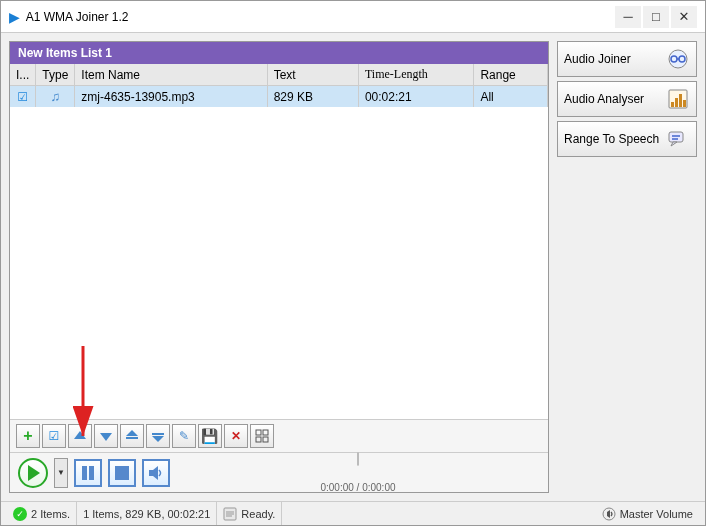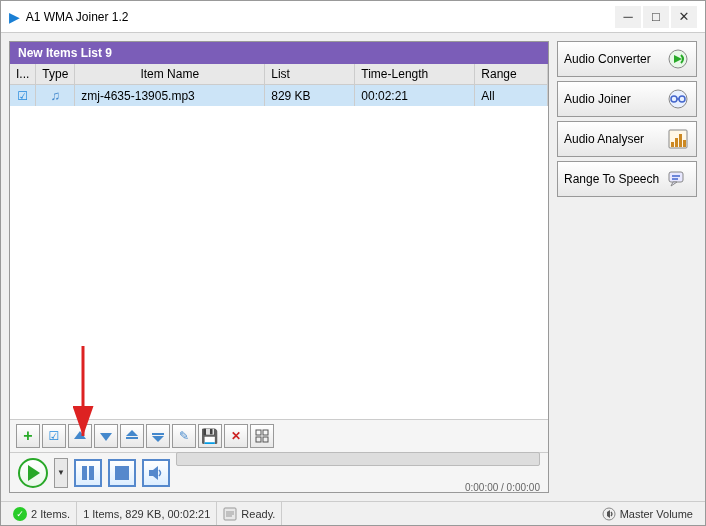--- a/index.html
+++ b/index.html
@@ -228,20 +228,21 @@
       align-items: center;
       justify-content: center;
       color: #5588cc;
       font-size: 14px;
     }
     .progress-area {
       flex: 1;
       display: flex;
       flex-direction: column;
       gap: 16px;
+      align-items: center;
     }
     .progress-track {
       height: 14px;
       background: #ddd;
       border: 1px solid #bbb;
       border-radius: 2px;
       position: relative;
       overflow: hidden;
     }
     .progress-fill {
@@ -334,30 +335,30 @@
     <div class="title-bar-controls">
       <button class="title-btn">─</button>
       <button class="title-btn">□</button>
       <button class="title-btn close">✕</button>
     </div>
   </div>
 
   <div class="main-content">
 
     <div class="left-panel">
-      <div class="list-header">New Items List 9</div>
+      <div class="list-header">New Items List 1</div>
 
       <table class="file-table">
         <thead>
           <tr>
             <th class="checkbox-cell">I...</th>
             <th class="type-cell">Type</th>
-            <th style="min-width:120px;text-align:center;">Item Name</th>
-            <th style="min-width:60px;">List</th>
-            <th style="min-width:70px;">Time-Length</th>
+            <th style="min-width:120px;">Item Name</th>
+            <th style="min-width:60px;">Text</th>
+            <th style="min-width:70px;font-family:Liberation Serif, serif;">Time-Length</th>
             <th style="min-width:40px;">Range</th>
           </tr>
         </thead>
         <tbody id="file-table-body">
         <tr class="selected">
         <td class="checkbox-cell">
           <span style="color:#2288dd;">☑</span>
         </td>
         <td class="type-cell">
           <span class="music-note">♫</span>
@@ -439,30 +440,20 @@
           <div class="progress-track">
             <div class="progress-fill"></div>
           </div>
           <div class="progress-time">0:00:00 / 0:00:00</div>
         </div>
       </div>
     </div>
 
     <div class="right-panel">
       <button class="right-btn">
-        <span>Audio Converter</span>
-        <div class="right-btn-icon">
-          <svg width="22" height="22" viewBox="0 0 22 22">
-            <circle cx="11" cy="11" r="9" fill="#e8f8e8" stroke="#888" stroke-width="1"></circle>
-            <path d="M7,7 L15,11 L7,15 Z" fill="#28aa28"></path>
-            <path d="M14,7 Q18,11 14,15" stroke="#28aa28" fill="none" stroke-width="2"></path>
-          </svg>
-        </div>
-      </button>
-      <button class="right-btn">
         <span>Audio Joiner</span>
         <div class="right-btn-icon">
           <svg width="22" height="22" viewBox="0 0 22 22">
             <circle cx="11" cy="11" r="9" fill="#e8f0ff" stroke="#888" stroke-width="1"></circle>
             <circle cx="7" cy="11" r="3" fill="none" stroke="#4466cc" stroke-width="1.5"></circle>
             <circle cx="15" cy="11" r="3" fill="none" stroke="#4466cc" stroke-width="1.5"></circle>
             <line x1="10" y1="11" x2="12" y2="11" stroke="#4466cc" stroke-width="1.5"></line>
           </svg>
         </div>
       </button>

